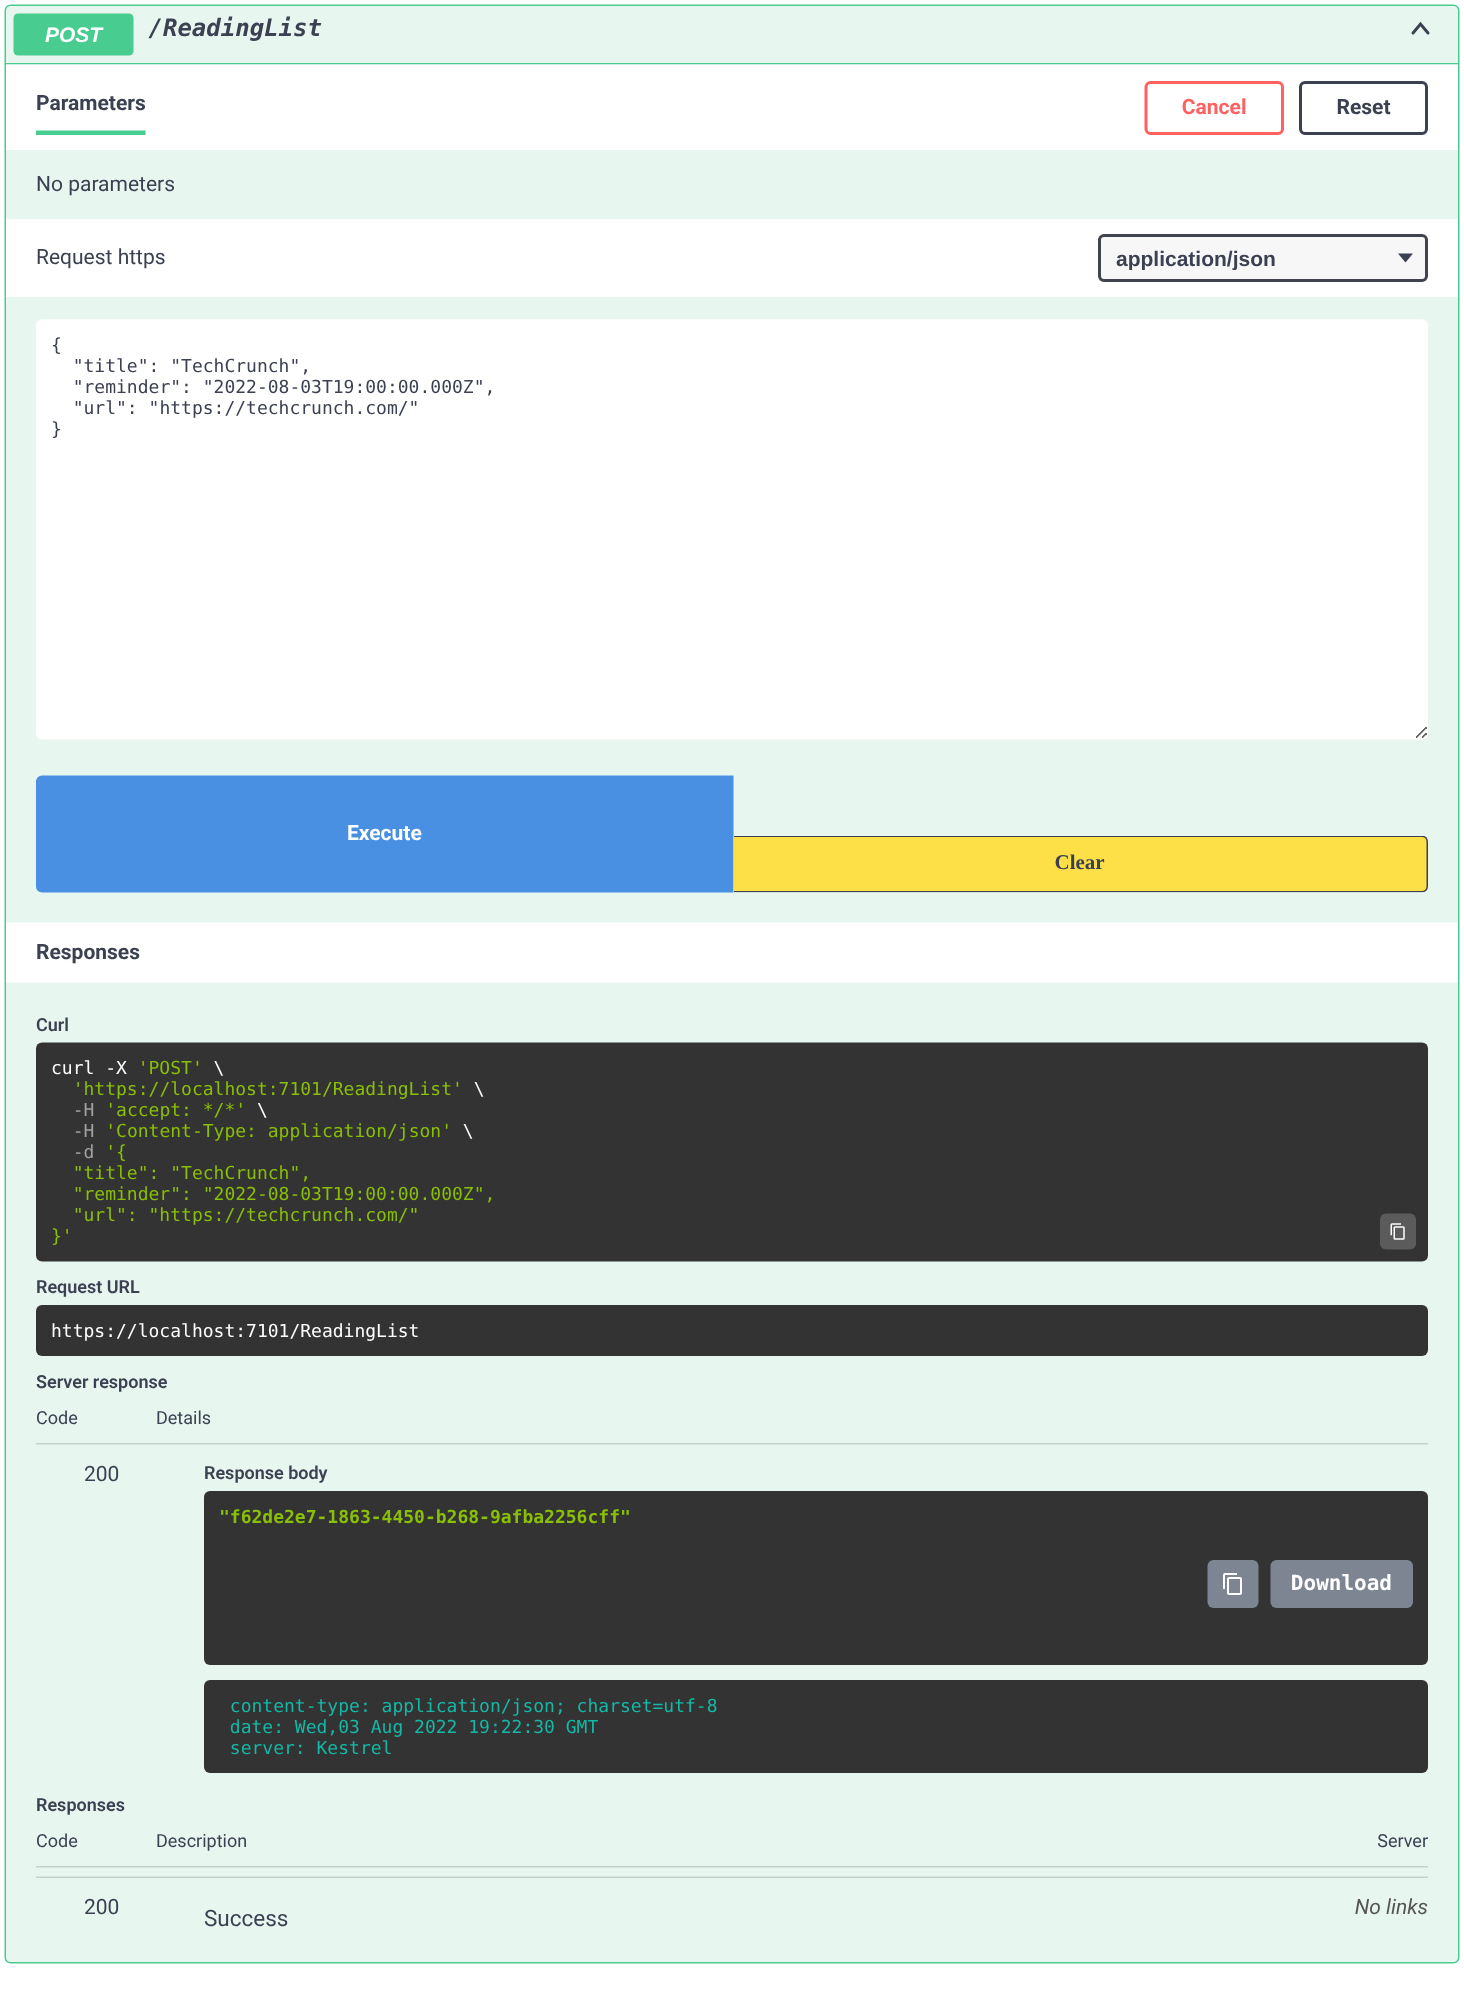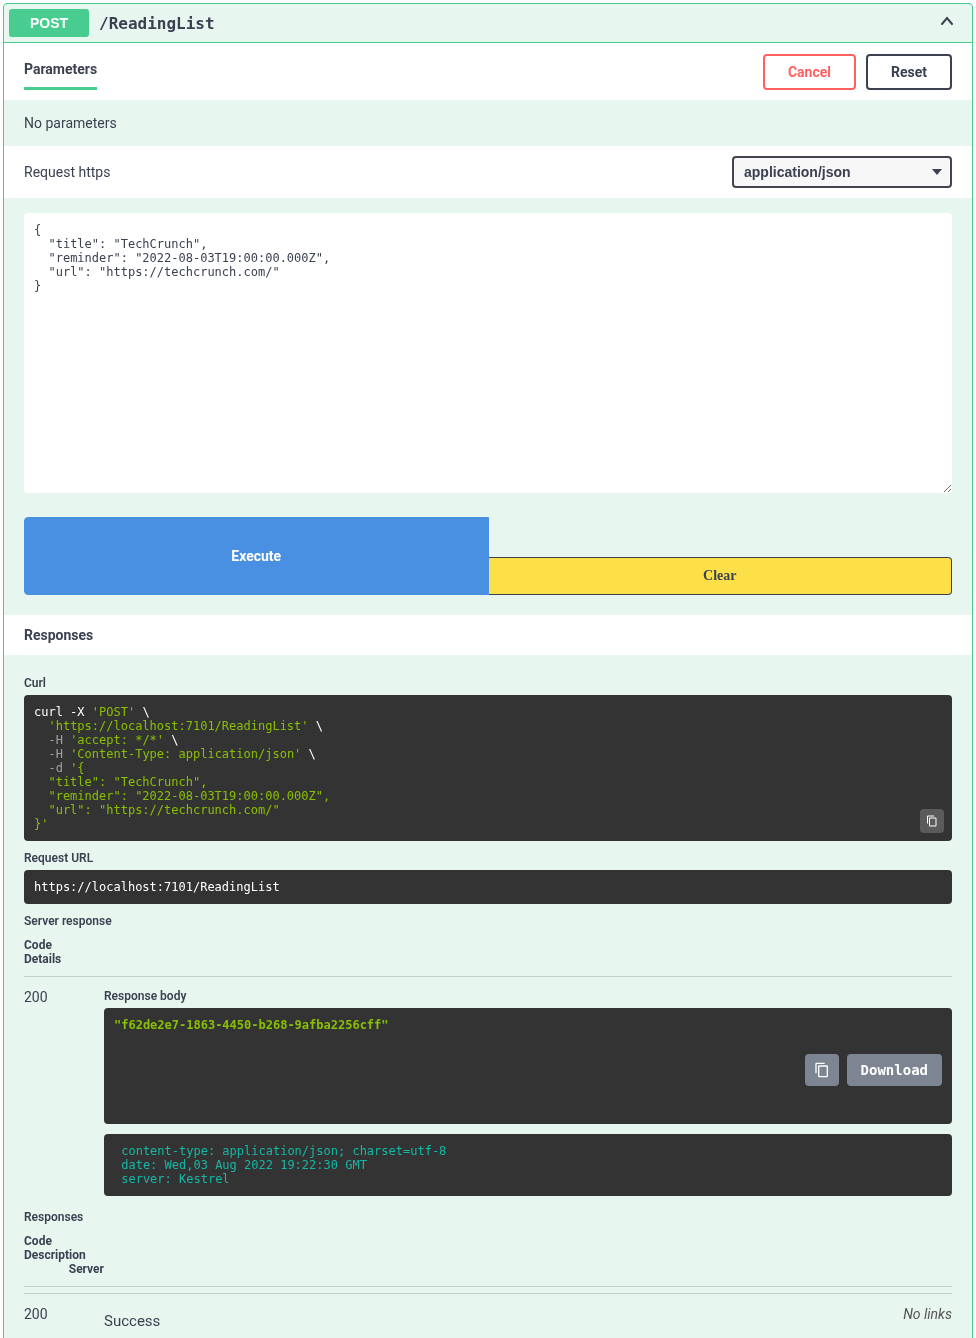--- a/index.html
+++ b/index.html
@@ -11,24 +11,24 @@
     color: #3b4151;
   }
   .opblock {
     margin: 3px;
     border: 1px solid #49cc90;
     border-radius: 4px;
     background: #e8f6f0;
   }
   .opblock-summary {
     display: flex;
-    align-items: center;
     padding: 5px;
     border-bottom: 1px solid #49cc90;
     cursor: pointer;
+    font-style: italic;
   }
   .method-badge {
     background: #49cc90;
     color: #fff;
     font-weight: 700;
     font-size: 14px;
     padding: 6px 0;
     min-width: 80px;
     text-align: center;
     border-radius: 3px;
@@ -190,30 +190,29 @@
   }
   .copy-btn svg { width: 14px; height: 14px; fill: #fff; }
   .tok-cmd   { color: #fff; }
   .tok-opt   { color: #a0a0a0; }
   .tok-str   { color: #89bf04; }
   .resp-body-str { color: #89bf04; font-weight: 600;}
   .resp-head-text { color: #14b8a6; }
   .cols-head {
     display: flex;
     font-size: 12px;
-    font-weight: 700;
+    font-weight: 400;
     color: #3b4151;
     padding: 10px 0;
     border-bottom: 1px solid rgba(0,0,0,0.15);
-    flex-direction: column;
   }
   .col-code { width: 80px; }
   .col-detail { flex: 1; }
   .col-links { width: 80px; text-align: right; }
-  .resp-row { display: flex; padding: 12px 0 0 0; font-size: 14px; }
+  .resp-row { display: flex; padding: 12px 0 0 0; font-size: 14px; margin-left: 32px; }
   .resp-row .col-code { font-size: 14px; color: #3b4151; }
   .resp-sublabel { font-size: 12px; font-weight: 600; color: #3b4151; margin-bottom: 5px; }
   .download-wrap { display: flex; justify-content: flex-end; margin-top: 8px; gap:8px;}
   .btn-download {
     background: #7d8492;
     color: #fff;
     border: none;
     border-radius: 4px;
     font-weight: 700;
     font-size: 14px;

